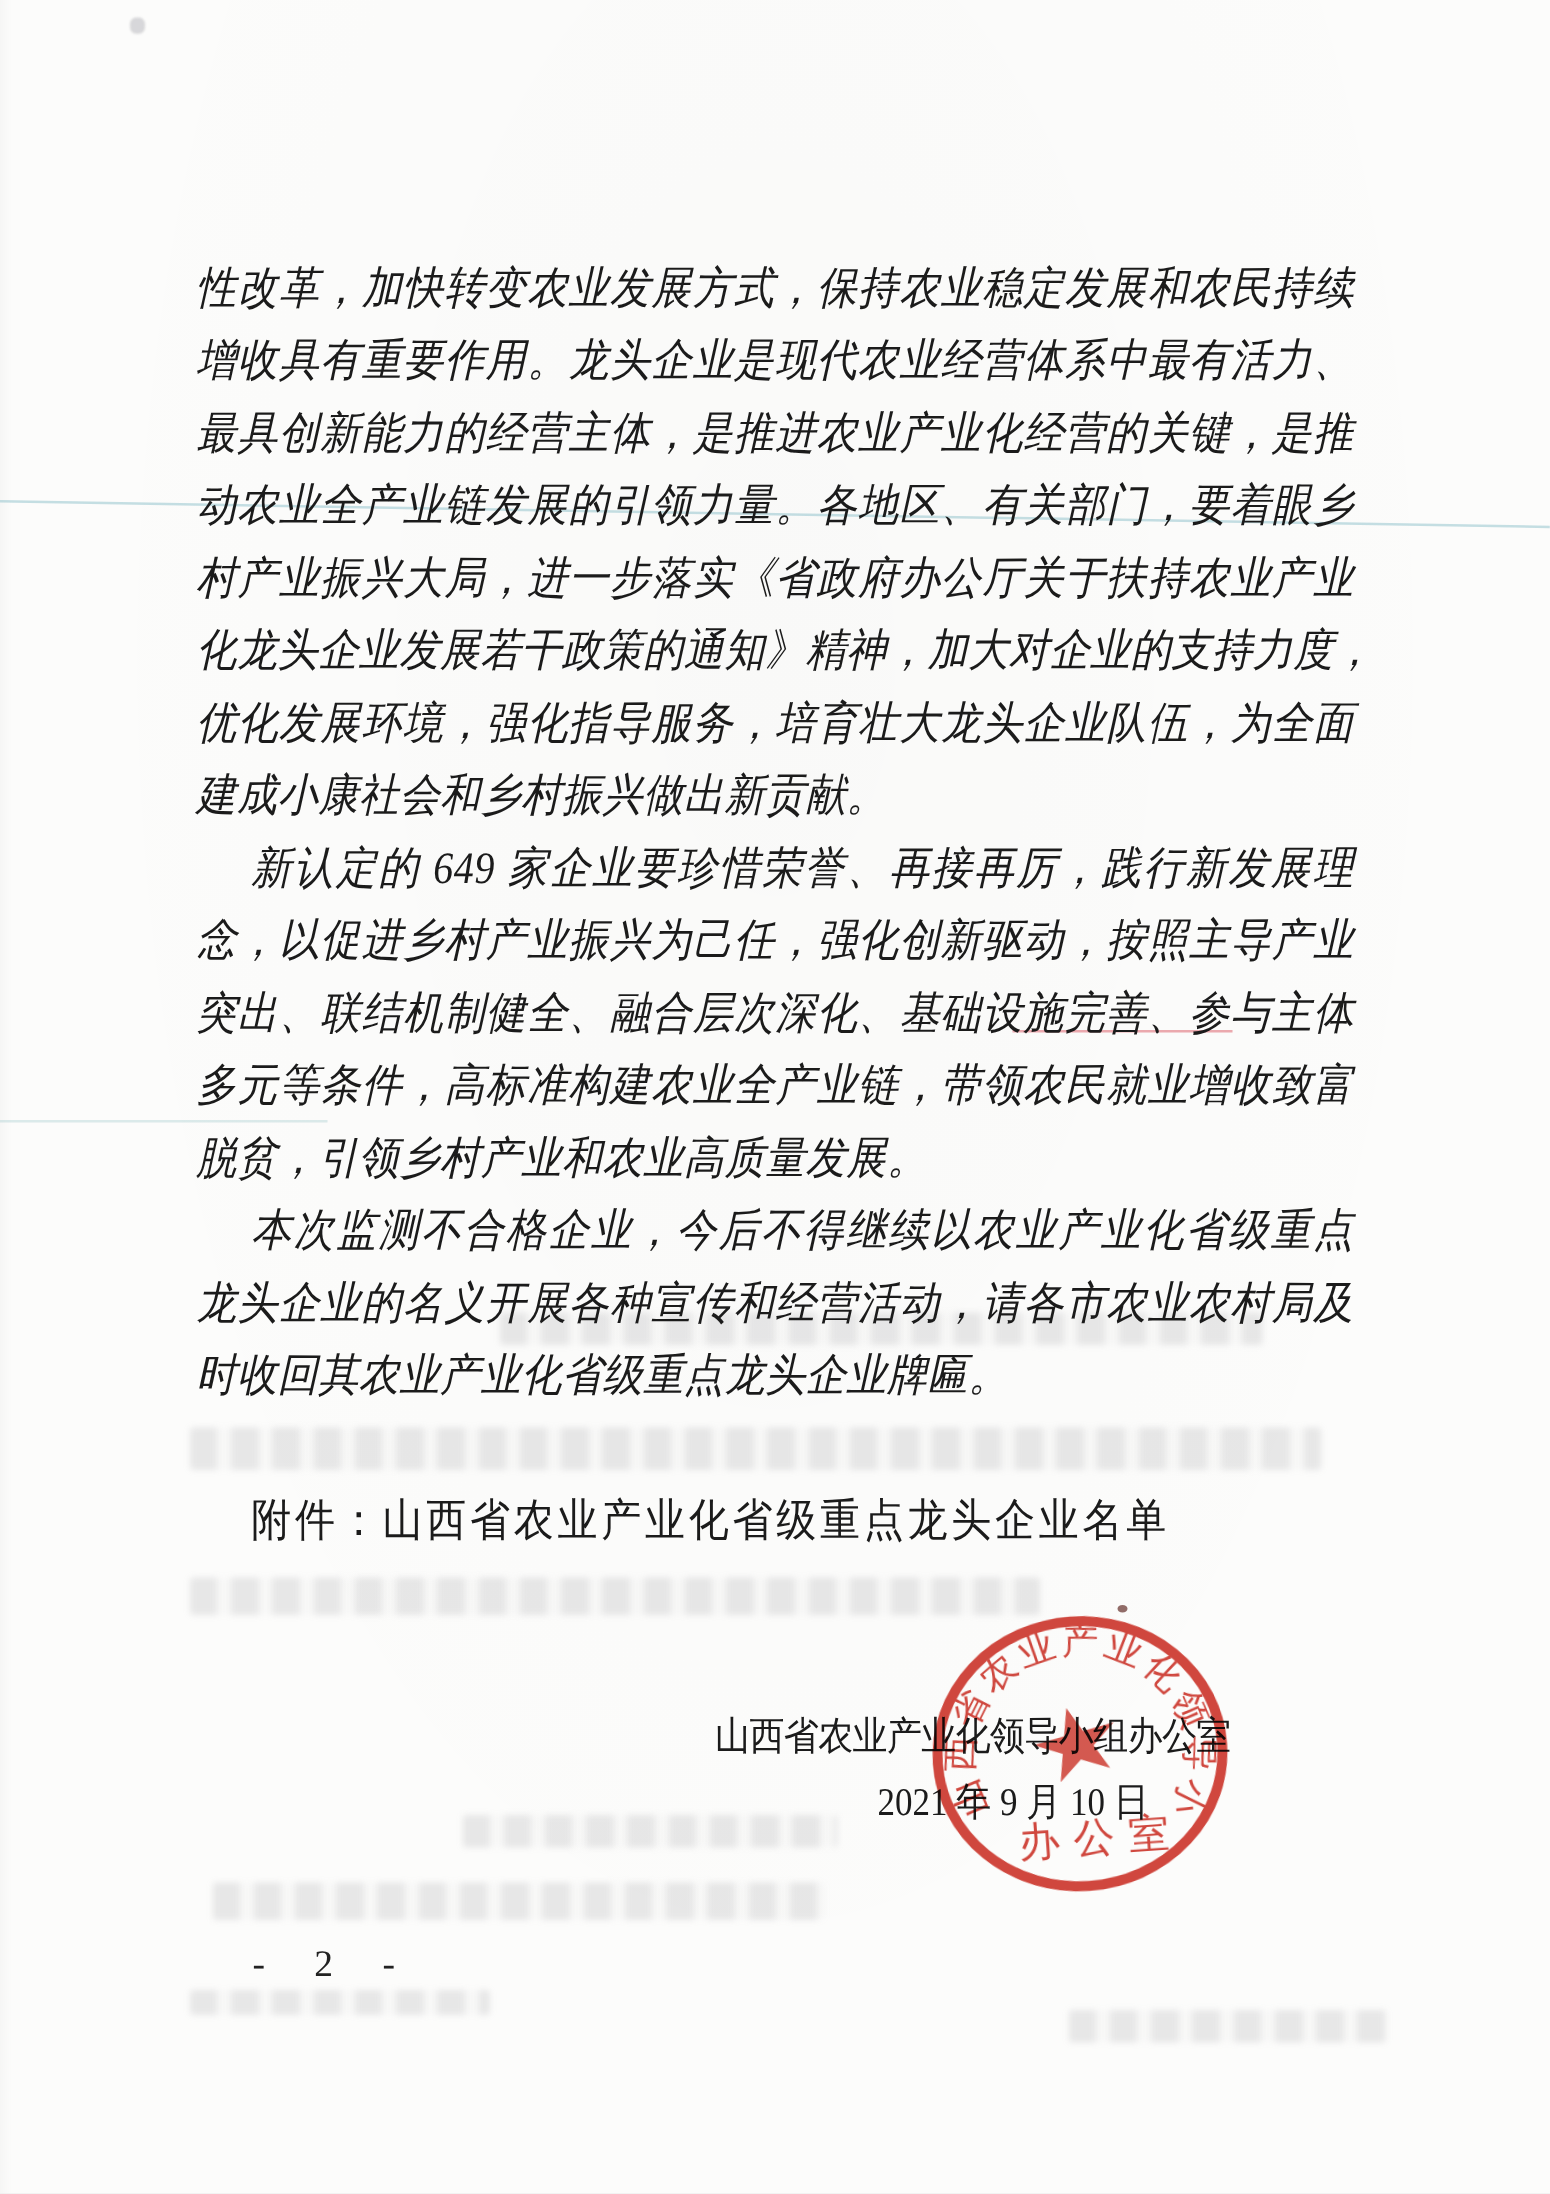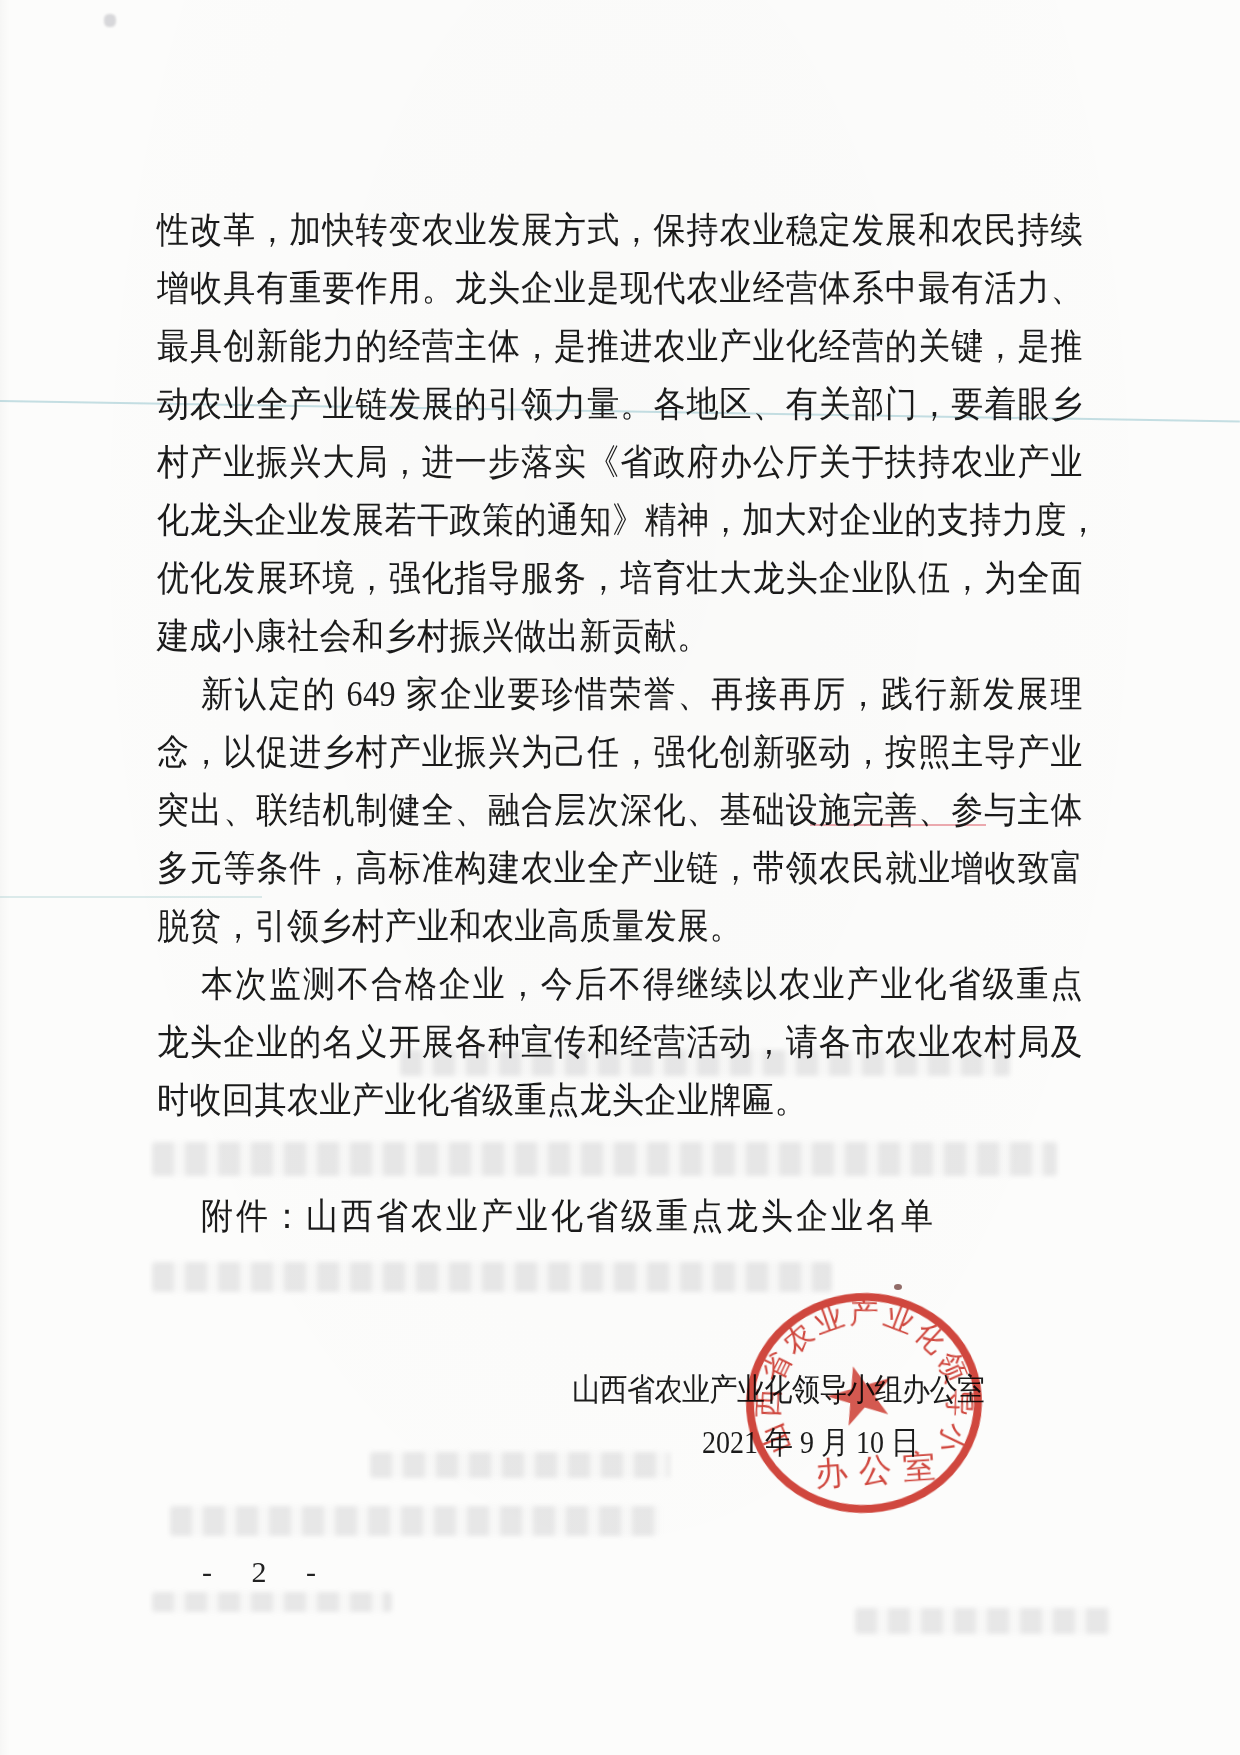--- a/index.html
+++ b/index.html
@@ -14,21 +14,21 @@
     color:#1b1b1b;
   }
   
   .page::before{
     content:"";position:absolute;inset:0;pointer-events:none;
     background:
       radial-gradient(ellipse at 50% 30%, rgba(0,0,0,0.012), transparent 70%),
       linear-gradient(90deg, rgba(0,0,0,0.025), transparent 10px);
   }
   #text-block{
-    position:absolute;left:157px;top:201px;width:926px;
+    position:absolute;left:157px;top:201px;width:926px;font-style:italic;
   }
   .line{
     height:58px;line-height:58px;
     font-size:32px;
     text-align:justify;
     text-align-last:justify;
     white-space:nowrap;
     letter-spacing:0.5px;
   }
   .scaley{transform:scaleY(1.12);transform-origin:center;}

